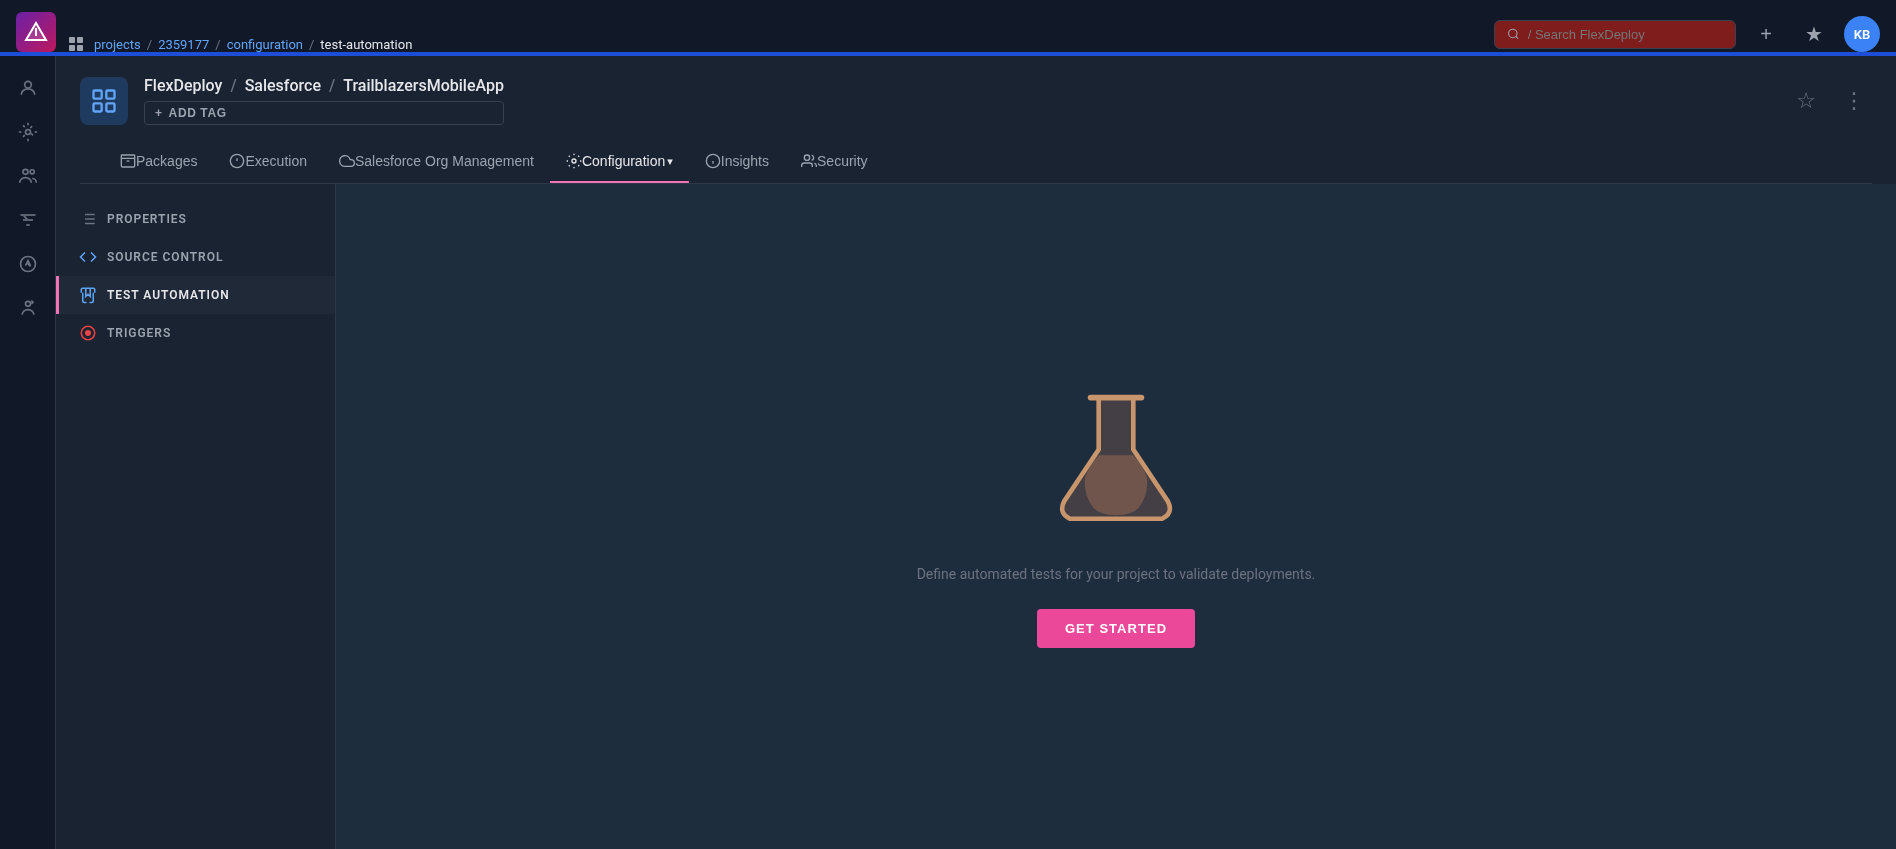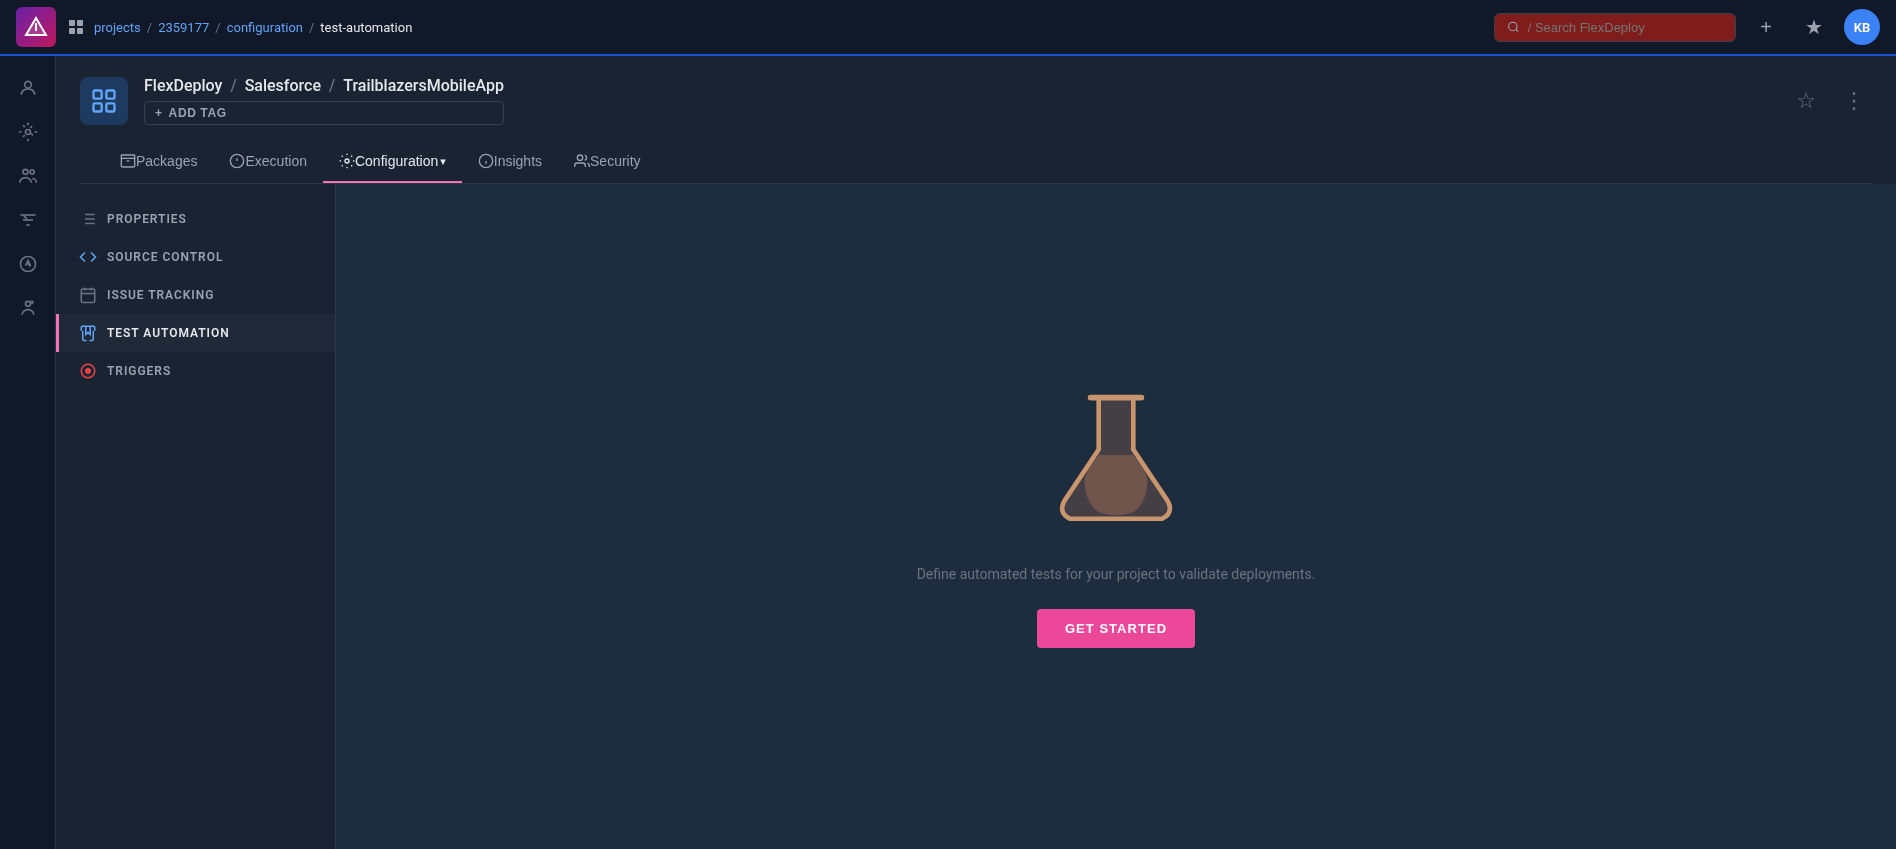--- a/index.html
+++ b/index.html
@@ -12,24 +12,24 @@
       overflow: hidden;
       display: flex;
       flex-direction: column;
     }
 
     
     .top-bar {
       height: 56px;
       background: #111827;
       display: flex;
-      align-items: center;
+      align-items: flex-end;
       padding: 0 16px;
       gap: 12px;
-      border-bottom: 2px solid #1d4ed8;
+      border-bottom: 4px solid #1d4ed8;
       flex-shrink: 0;
     }
     .logo {
       width: 40px;
       height: 40px;
       background: linear-gradient(135deg, #6b21a8, #be185d);
       border-radius: 6px;
       display: flex;
       align-items: center;
       justify-content: center;
@@ -478,20 +478,26 @@
           </svg>
           <span>Packages</span>
         </button>
         <button class="tab">
           <svg viewBox="0 0 24 24" fill="none" stroke="currentColor" stroke-width="2">
             <circle cx="12" cy="12" r="10"></circle>
             <path d="M12 8v4m0 4h.01"></path>
           </svg>
           <span>Execution</span>
         </button>
+        <button class="tab">
+          <svg viewBox="0 0 24 24" fill="none" stroke="currentColor" stroke-width="2">
+            <path d="M18 10h-1.26A8 8 0 1 0 9 20h9a5 5 0 0 0 0-10z"></path>
+          </svg>
+          <span>Salesforce Org Management</span>
+        </button>
         <button class="tab active">
           <svg viewBox="0 0 24 24" fill="none" stroke="currentColor" stroke-width="2">
             <circle cx="12" cy="12" r="3"></circle>
             <path d="M12 1v2m0 18v2M4.22 4.22l1.42 1.42m12.72 12.72 1.42 1.42M1 12h2m18 0h2M4.22 19.78l1.42-1.42M18.36 5.64l1.42-1.42"></path>
           </svg>
           <span>Configuration</span>
           <span class="tab-dropdown-icon">▾</span>
         </button>
         <button class="tab">
           <svg viewBox="0 0 24 24" fill="none" stroke="currentColor" stroke-width="2">
@@ -526,29 +532,20 @@
           </svg>
           <span>PROPERTIES</span>
         </div>
         <div class="config-nav-item">
           <svg viewBox="0 0 24 24" fill="none" stroke="#60a5fa" stroke-width="2">
             <polyline points="16 18 22 12 16 6"></polyline>
             <polyline points="8 6 2 12 8 18"></polyline>
           </svg>
           <span>SOURCE CONTROL</span>
         </div>
-        <div class="config-nav-item">
-          <svg viewBox="0 0 24 24" fill="none" stroke="#6b7280" stroke-width="2">
-            <rect x="3" y="4" width="18" height="18" rx="2" ry="2"></rect>
-            <line x1="16" y1="2" x2="16" y2="6"></line>
-            <line x1="8" y1="2" x2="8" y2="6"></line>
-            <line x1="3" y1="10" x2="21" y2="10"></line>
-          </svg>
-          <span>ISSUE TRACKING</span>
-        </div>
         <div class="config-nav-item active">
           <svg viewBox="0 0 24 24" fill="none" stroke="#60a5fa" stroke-width="2">
             <path d="M9 3H5a2 2 0 0 0-2 2v4m6-6h10a2 2 0 0 1 2 2v4M9 3v11l3-3 3 3V3"></path>
             <path d="M5 9v11a2 2 0 0 0 2 2h3m4 0h3a2 2 0 0 0 2-2V9"></path>
           </svg>
           <span>TEST AUTOMATION</span>
         </div>
         <div class="config-nav-item">
           <svg viewBox="0 0 24 24" fill="none" stroke="#ef4444" stroke-width="2">
             <circle cx="12" cy="12" r="9"></circle>

